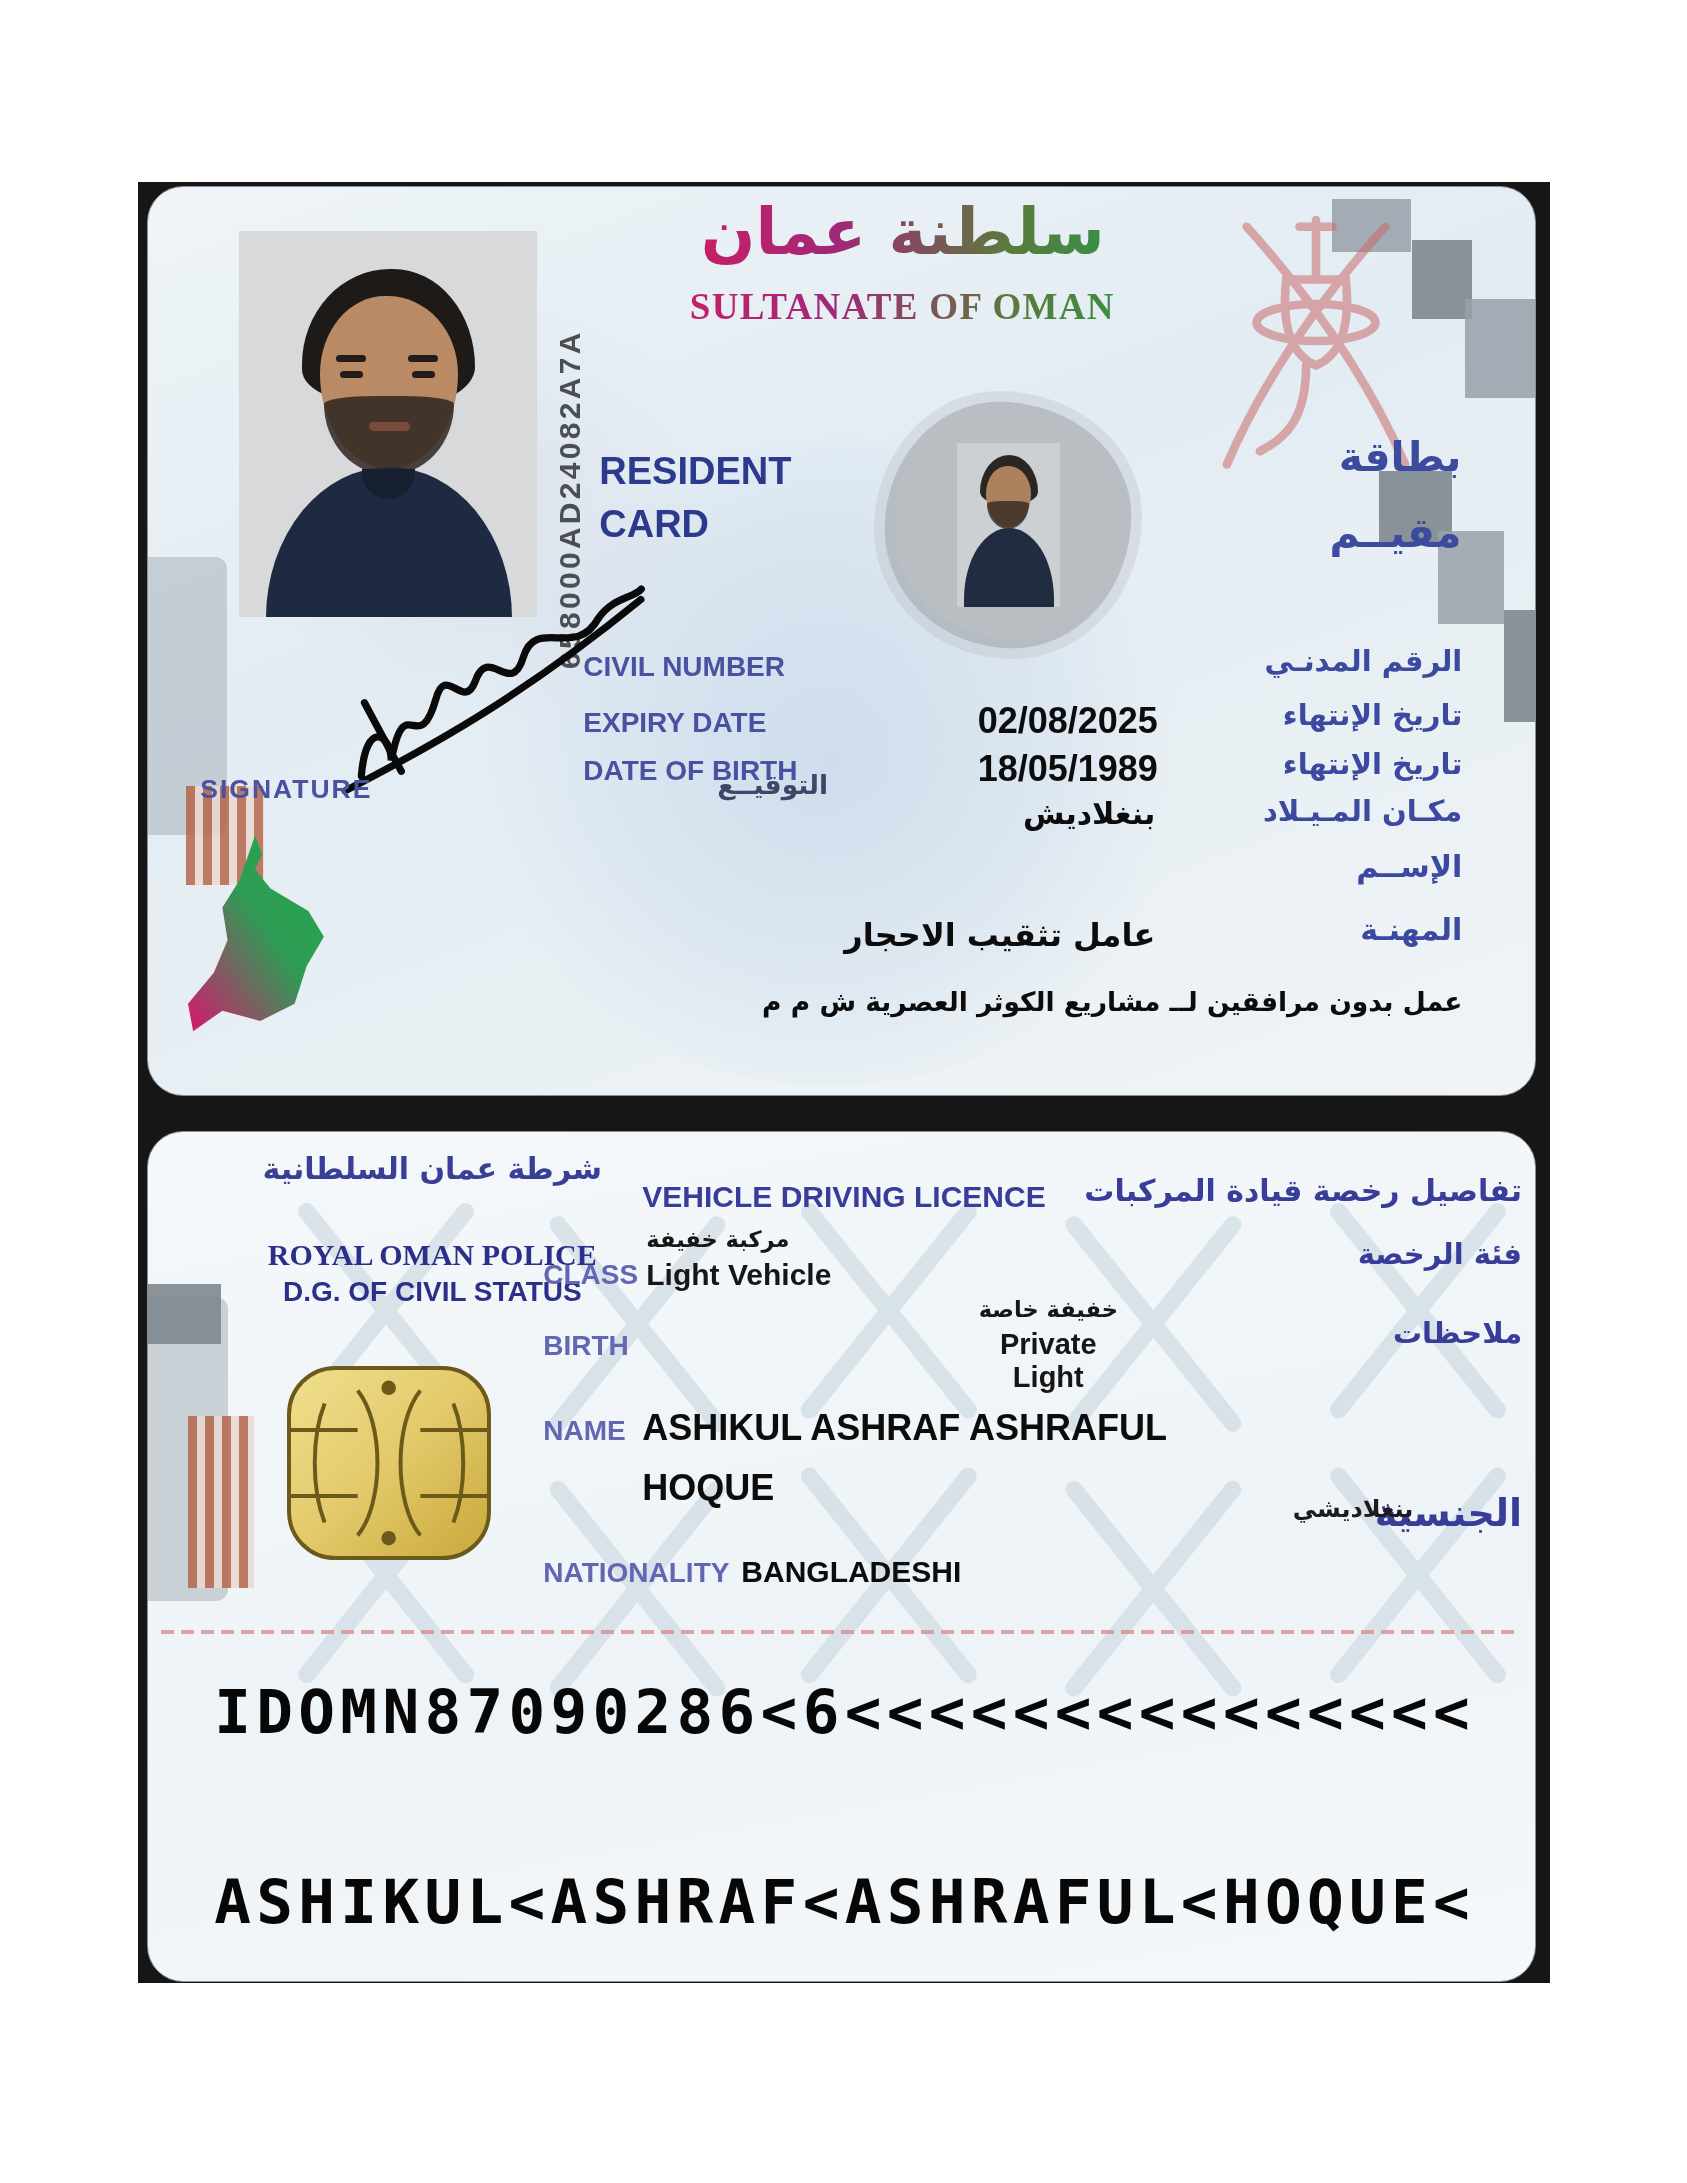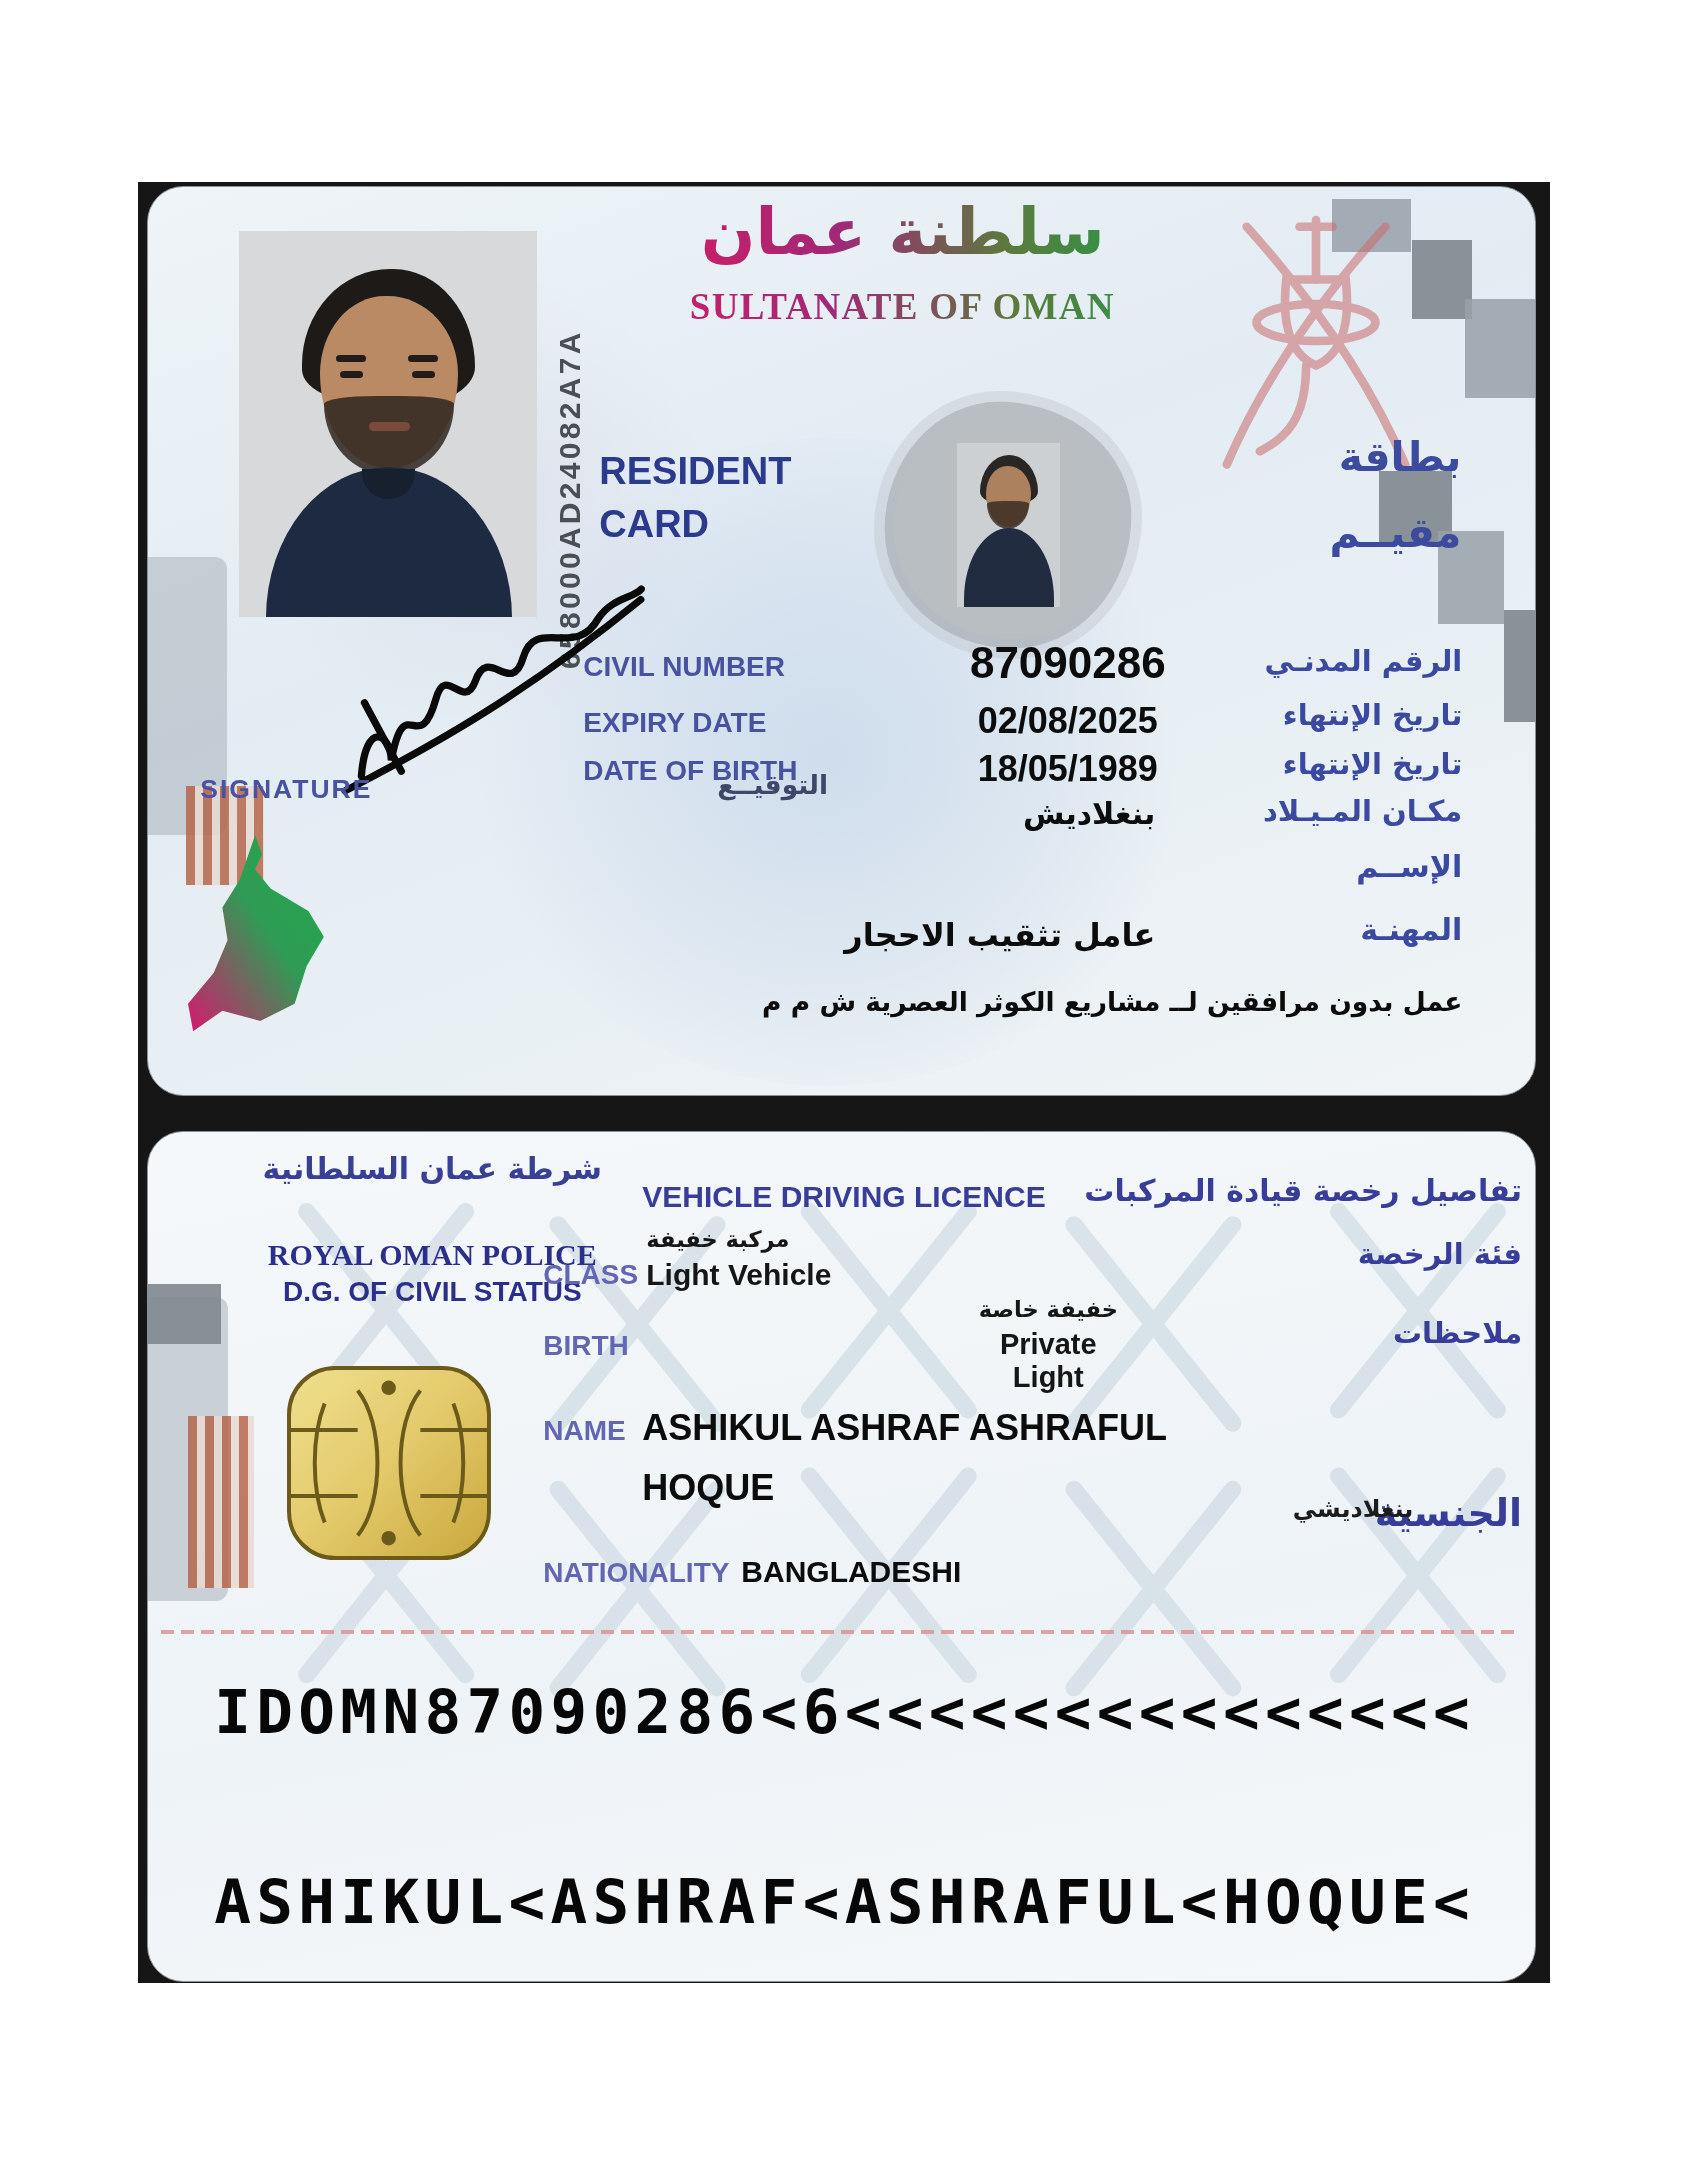--- a/index.html
+++ b/index.html
@@ -135,21 +135,20 @@
         <div class="face"></div>
         <div class="beard"></div>
         <div class="body"></div>
       </div>
     </div>
 
     <div class="abs ar" style="right:74px;top:246px;font-size:41px;font-weight:bold;color:#3c4b9e;">بطاقة</div>
     <div class="abs ar" style="right:74px;top:322px;font-size:41px;font-weight:bold;color:#3c4b9e;">مقيــم</div>
 
     <div class="abs en lbl" style="left:435px;top:464px;font-size:28px;">CIVIL NUMBER</div>
-    <div class="abs en val" style="left:688px;top:451px;width:463px;text-align:center;font-size:44px;">87090286</div>
     <div class="abs ar" style="right:73px;top:457px;font-size:29px;font-weight:bold;color:#3b4aa0;">الرقم المدنـي</div>
 
     <div class="abs en lbl" style="left:435px;top:520px;font-size:28px;">EXPIRY DATE</div>
     <div class="abs en val" style="left:688px;top:513px;width:463px;text-align:center;font-size:36px;">02/08/2025</div>
     <div class="abs ar" style="right:73px;top:511px;font-size:29px;font-weight:bold;color:#3b4aa0;">تاريخ الإنتهاء</div>
 
     <div class="abs en lbl" style="left:435px;top:568px;font-size:28px;">DATE OF BIRTH</div>
     <div class="abs en val" style="left:688px;top:561px;width:463px;text-align:center;font-size:36px;">18/05/1989</div>
     <div class="abs ar" style="right:73px;top:560px;font-size:29px;font-weight:bold;color:#3b4aa0;">تاريخ الإنتهاء</div>
 

